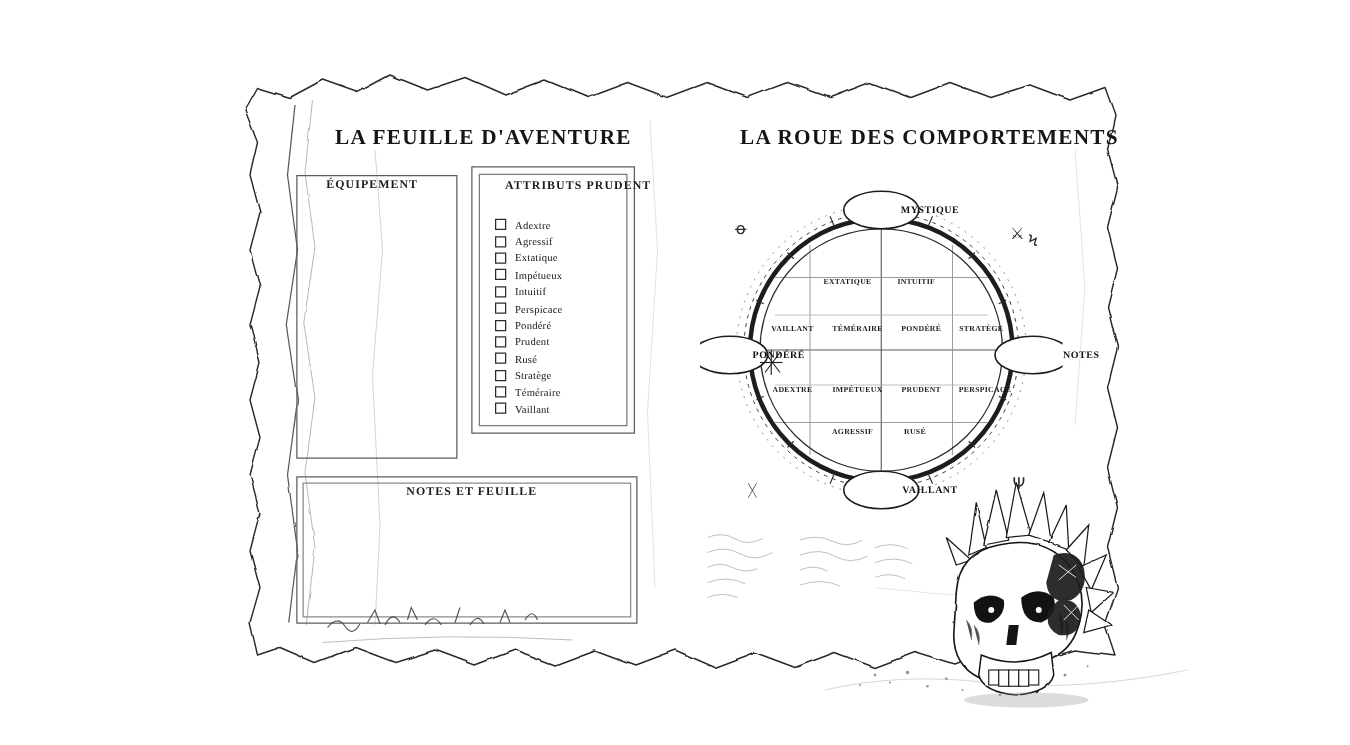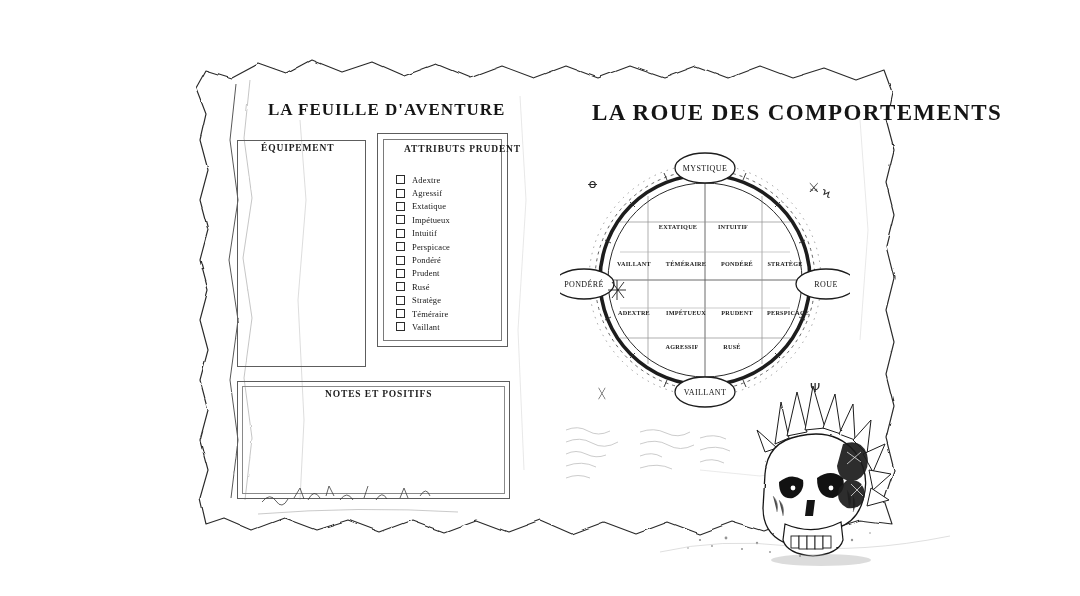--- a/index.html
+++ b/index.html
@@ -40,21 +40,21 @@
     white-space: nowrap;
   }
   #title-left {
     left: 268px;
     top: 100px;
     font-size: 17px;
   }
   #title-right {
     left: 592px;
     top: 100px;
-    font-size: 23px;
+    font-size: 17px;
   }
 
   
   .panel {
     position: absolute;
     border: 1px solid #5d5d5d;
     background: transparent;
   }
   .panel-label {
     position: absolute;
@@ -147,26 +147,27 @@
     left: 560px;
     top: 140px;
     width: 290px;
     height: 280px;
   }
   .wheel-svg { width: 290px; height: 280px; display: block; }
 
   .node-label {
     position: absolute;
     font-size: 8px;
-    font-weight: 400;
+    font-weight: 700;
     letter-spacing: 0.05em;
     color: #111;
     text-align: center;
     white-space: nowrap;
     transform: translate(-50%, -50%);
+    margin-left: 39px;
   }
   .quad-label {
     position: absolute;
     font-size: 6.2px;
     font-weight: 700;
     letter-spacing: 0.04em;
     color: #1c1c1c;
     text-align: center;
     white-space: nowrap;
     transform: translate(-50%, -50%);
@@ -319,21 +320,21 @@
         <span class="attr-label">Téméraire</span>
       </div>
       <div class="attr-row">
         <span class="attr-box"></span>
         <span class="attr-label">Vaillant</span>
       </div>
     </div>
 
   <div class="panel" id="notes-panel"></div>
   <div class="panel" id="notes-panel-inner"></div>
-  <div class="panel-label" id="notes-label">NOTES ET POSITIFS</div>
+  <div class="panel-label" id="notes-label">NOTES ET FEUILLE</div>
 
   <div id="wheel-wrap">
     <svg class="wheel-svg" viewBox="0 0 290 280" aria-hidden="true">
 
       <line x1="145" y1="18" x2="145" y2="262" stroke="#5a5a5a" stroke-width="0.9"></line>
       <line x1="22" y1="140" x2="268" y2="140" stroke="#5a5a5a" stroke-width="0.9"></line>
 
       <line x1="60" y1="82" x2="230" y2="82" stroke="#8e8e8e" stroke-width="0.7"></line>
       <line x1="60" y1="198" x2="230" y2="198" stroke="#8e8e8e" stroke-width="0.7"></line>
       <line x1="88" y1="56" x2="88" y2="224" stroke="#8e8e8e" stroke-width="0.7"></line>
@@ -373,21 +374,21 @@
 
       <g stroke="#1d1d1d" stroke-width="0.9">
         <line x1="48" y1="150" x2="66" y2="150"></line>
         <line x1="52" y1="142" x2="64" y2="158"></line>
         <line x1="52" y1="158" x2="64" y2="142"></line>
         <line x1="57" y1="140" x2="57" y2="160"></line>
       </g>
     </svg>
 
     <div class="node-label" style="left:145px;top:28px;">MYSTIQUE</div>
-    <div class="node-label" style="left:266px;top:144px;">ROUE</div>
+    <div class="node-label" style="left:266px;top:144px;">NOTES</div>
     <div class="node-label" style="left:145px;top:252px;">VAILLANT</div>
     <div class="node-label" style="left:24px;top:144px;">PONDÉRÉ</div>
 
     <div class="quad-label" style="left:118px;top:86px;">EXTATIQUE</div>
     <div class="quad-label" style="left:173px;top:86px;">INTUITIF</div>
 
     <div class="quad-label" style="left:74px;top:123px;">VAILLANT</div>
     <div class="quad-label" style="left:126px;top:123px;">TÉMÉRAIRE</div>
     <div class="quad-label" style="left:177px;top:123px;">PONDÉRÉ</div>
     <div class="quad-label" style="left:225px;top:123px;">STRATÈGE</div>

